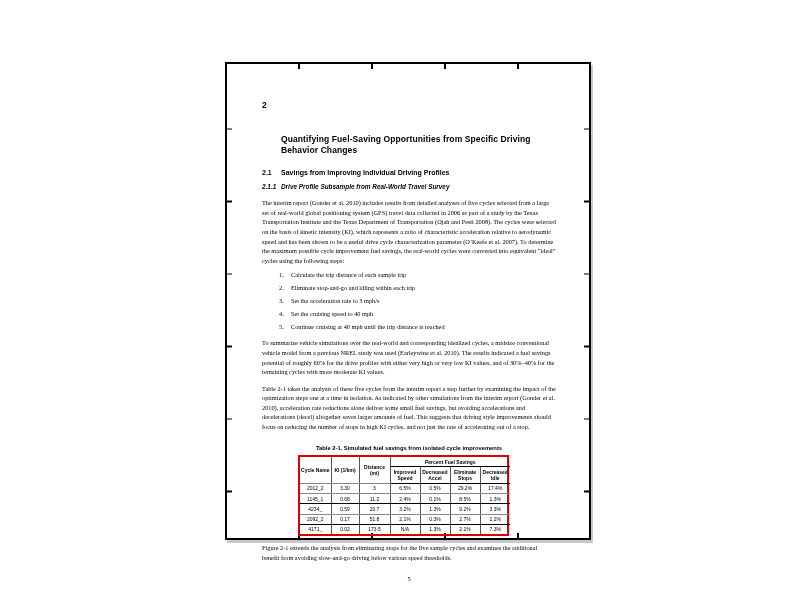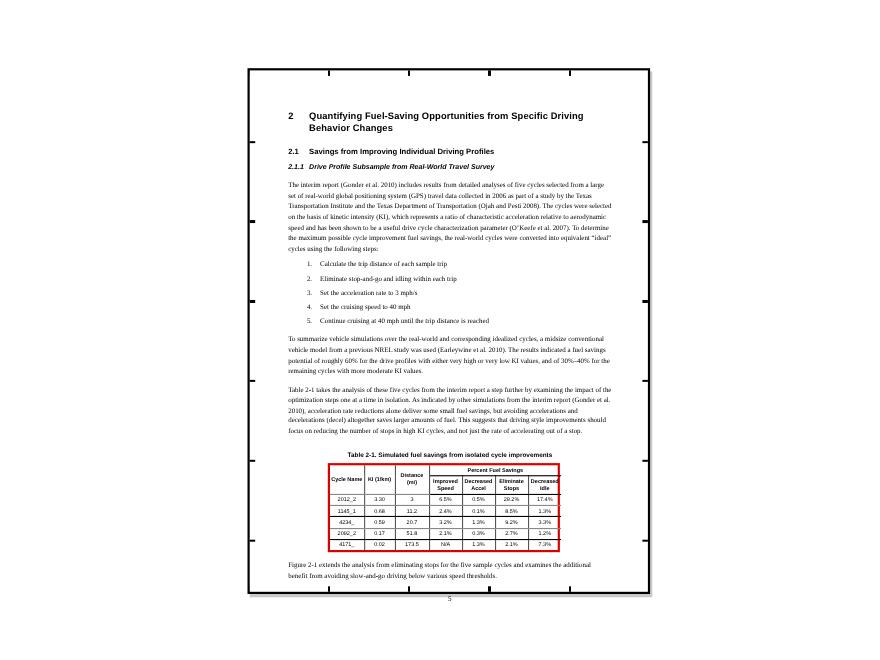--- a/index.html
+++ b/index.html
@@ -20,21 +20,21 @@
     background:repeating-linear-gradient(to bottom,transparent 0,transparent 70.5px,#000 70.5px,#000 72.5px);
     background-position:0 -6.5px;}
   .ticks.right{top:0;bottom:0;right:0;width:5px;
     background:repeating-linear-gradient(to bottom,transparent 0,transparent 70.5px,#000 70.5px,#000 72.5px);
     background-position:0 -6.5px;}
 
   .content{position:absolute;left:35px;top:36px;width:294px;color:#000;}
 
   .h1{display:flex;font:bold 8.5px/1.35 "Liberation Sans",sans-serif;letter-spacing:.1px;}
   .h1 .num{width:19px;flex:0 0 19px;}
-  .h1 .txt{width:280px;}
+  .h1 .txt{width:280px;margin-top:34px;}
 
   .h2{display:flex;margin-top:11px;font:bold 7px/1.3 "Liberation Sans",sans-serif;}
   .h2 .num{width:19px;flex:0 0 19px;}
 
   .h3{display:flex;margin-top:6px;font:bold italic 6.4px/1.3 "Liberation Sans",sans-serif;}
   .h3 .num{width:19px;flex:0 0 19px;}
 
   .body-par{margin-top:7px;font:6.3px/1.52 "Liberation Serif",serif;text-align:left;}
 
   .num-list{margin:5px 0 0 17px;}

